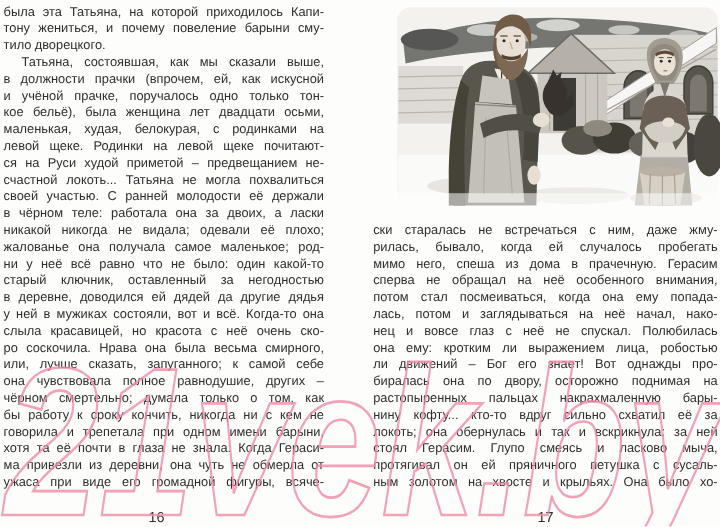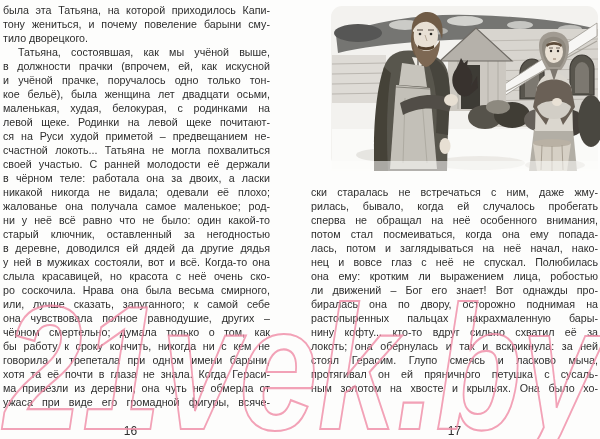--- a/index.html
+++ b/index.html
@@ -21,21 +21,21 @@
 </style>
 </head>
 <body>
 
 <div class="spread">
 
   <div class="textcol left-col">
       <div class="tline">была эта Татьяна, на которой приходилось Капи-</div>
       <div class="tline">тону жениться, и почему повеление барыни сму-</div>
       <div class="tline para-end">тило дворецкого.</div>
-      <div class="tline para-indent">Татьяна, состоявшая, как мы учёной выше,</div>
+      <div class="tline para-indent">Татьяна, состоявшая, как мы сказали выше,</div>
       <div class="tline">в должности прачки (впрочем, ей, как искусной</div>
       <div class="tline">и учёной прачке, поручалось одно только тон-</div>
       <div class="tline">кое бельё), была женщина лет двадцати осьми,</div>
       <div class="tline">маленькая, худая, белокурая, с родинками на</div>
       <div class="tline">левой щеке. Родинки на левой щеке почитают-</div>
       <div class="tline">ся на Руси худой приметой – предвещанием не-</div>
       <div class="tline">счастной локоть... Татьяна не могла похвалиться</div>
       <div class="tline">своей участью. С ранней молодости её держали</div>
       <div class="tline">в чёрном теле: работала она за двоих, а ласки</div>
       <div class="tline">никакой никогда не видала; одевали её плохо;</div>
@@ -52,20 +52,21 @@
       <div class="tline">бы работу к сроку кончить, никогда ни с кем не</div>
       <div class="tline">говорила и трепетала при одном имени барыни,</div>
       <div class="tline">хотя та её почти в глаза не знала. Когда Гераси-</div>
       <div class="tline">ма привезли из деревни, она чуть не обмерла от</div>
       <div class="tline">ужаса при виде его громадной фигуры, всяче-</div>
     </div>
 
   <div class="textcol right-col">
       <div class="tline">ски старалась не встречаться с ним, даже жму-</div>
       <div class="tline">рилась, бывало, когда ей случалось пробегать</div>
+      <div class="tline">мимо него, спеша из дома в прачечную. Герасим</div>
       <div class="tline">сперва не обращал на неё особенного внимания,</div>
       <div class="tline">потом стал посмеиваться, когда она ему попада-</div>
       <div class="tline">лась, потом и заглядываться на неё начал, нако-</div>
       <div class="tline">нец и вовсе глаз с неё не спускал. Полюбилась</div>
       <div class="tline">она ему: кротким ли выражением лица, робостью</div>
       <div class="tline">ли движений – Бог его знает! Вот однажды про-</div>
       <div class="tline">биралась она по двору, осторожно поднимая на</div>
       <div class="tline">растопыренных пальцах накрахмаленную бары-</div>
       <div class="tline">нину кофту... кто-то вдруг сильно схватил её за</div>
       <div class="tline">локоть; она обернулась и так и вскрикнула: за ней</div>

